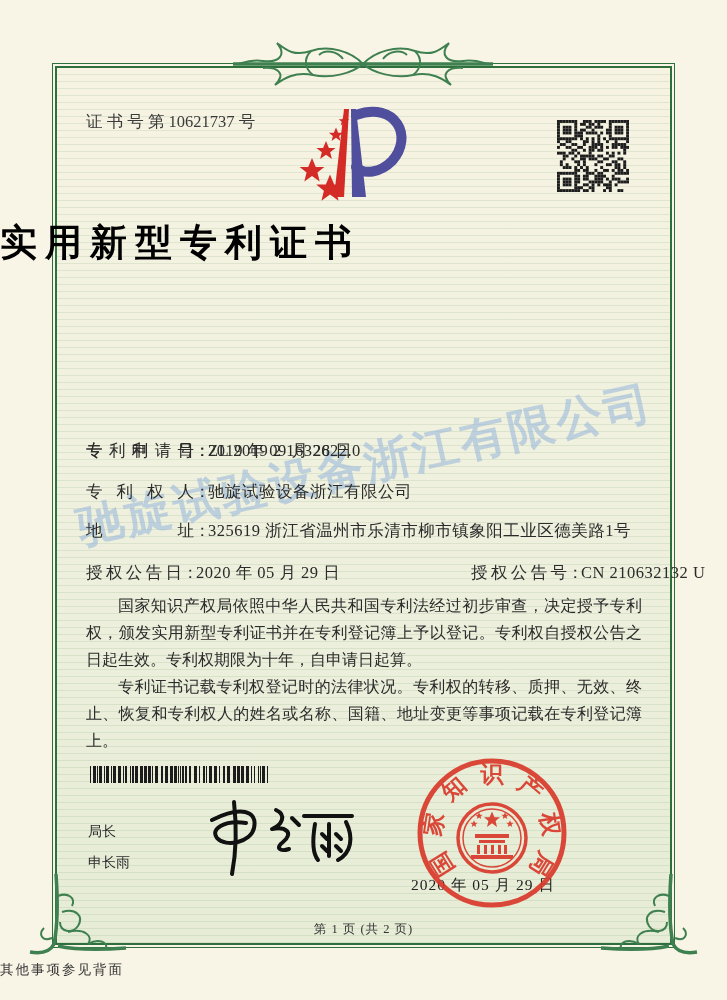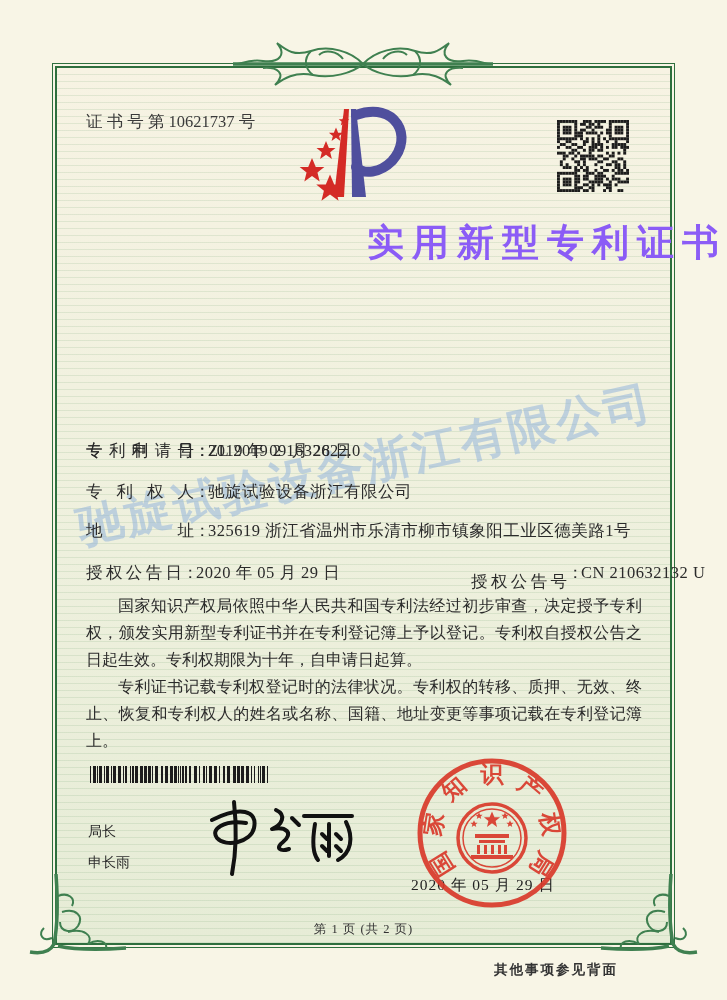--- a/index.html
+++ b/index.html
@@ -28,22 +28,22 @@
     position:absolute;left:78px;top:498px;z-index:2;
     font-size:46px;font-weight:bold;letter-spacing:3px;white-space:nowrap;
     color:rgba(148,180,219,0.55);
     transform:rotate(-12.5deg);transform-origin:0 50%;
   }
   
   .cert-no{position:absolute;left:86px;top:111px;z-index:3;font-size:16.5px;color:#3a3a3a;}
   .logo{position:absolute;left:292px;top:99px;z-index:3;}
   .qr{position:absolute;left:557px;top:120px;z-index:3;}
   .title{
-    position:absolute;left:0;top:218px;width:727px;z-index:3;text-align:right;
-    font-size:37px;font-weight:bold;letter-spacing:8px;color:#8b5cf6;
+    position:absolute;left:0;top:218px;width:727px;z-index:3;text-align:left;
+    font-size:37px;font-weight:bold;letter-spacing:8px;color:#000000;
   }
   
   .frow{position:absolute;left:86px;z-index:3;font-size:16.5px;white-space:nowrap;}
   .flabel{display:inline-block;width:108px;text-align:justify;text-align-last:justify;vertical-align:top;}
   .fcolon{display:inline-block;width:14px;}
   .fvalue{letter-spacing:0.5px;}
   .frow2{position:absolute;left:385px;top:0;}
   
   .body-text{
     position:absolute;left:86px;top:592px;width:556px;z-index:3;
@@ -55,21 +55,21 @@
   .barcode i{display:inline-block;height:17px;background:#1c1c1c;vertical-align:top;}
   .director{position:absolute;left:88px;top:816px;z-index:3;font-size:14px;line-height:31px;}
   .signature{position:absolute;left:188px;top:792px;z-index:4;}
   .signature path{fill:none;stroke:#111;stroke-width:4;stroke-linecap:round;stroke-linejoin:round;}
   .seal{position:absolute;left:403px;top:744px;z-index:4;opacity:0.92;}
   .seal text{fill:#d93a2b;font-size:23px;font-weight:bold;font-family:"Liberation Serif","DejaVu Serif",serif;}
   .seal .ink{stroke:#d93a2b;fill:none;}
   .seal .inkfill{fill:#d93a2b;stroke:none;}
   .seal-date{position:absolute;left:411px;top:875px;z-index:3;font-size:15.5px;color:#222;letter-spacing:1px;}
   .footer{position:absolute;left:0;top:921px;width:727px;text-align:center;z-index:3;font-size:12.5px;letter-spacing:1px;color:#333;}
-  .back-note{position:absolute;left:0;top:961px;width:618px;text-align:right;z-index:3;font-size:13.5px;letter-spacing:2px;color:#333;font-weight:bold;}
+  .back-note{position:absolute;left:0;top:961px;width:618px;text-align:left;z-index:3;font-size:13.5px;letter-spacing:2px;color:#333;}
 </style>
 </head>
 <body>
 
 <div class="page">
 
   <div class="frame">
     <div class="frame-inner"></div>
   </div>
 
@@ -448,21 +448,21 @@
   </div>
   <div class="frow" style="top:481px;font-family:Liberation Serif, serif;">
     <span class="flabel">专利权人</span><span class="fcolon">：</span><span class="fvalue">驰旋试验设备浙江有限公司</span>
   </div>
   <div class="frow" style="top:520px;">
     <span class="flabel">地址</span><span class="fcolon">：</span><span class="fvalue">325619 浙江省温州市乐清市柳市镇象阳工业区德美路1号</span>
   </div>
   <div class="frow" style="top:562px;">
     <span class="flabel" style="width:96px;">授权公告日</span><span class="fcolon">：</span><span class="fvalue">2020 年 05 月 29 日</span>
     <span class="frow2">
-      <span class="flabel" style="width:96px;margin-top:9px;">授权公告号</span><span class="fcolon">：</span><span class="fvalue">CN 210632132 U</span>
+      <span class="flabel" style="width:96px;">授权公告号</span><span class="fcolon">：</span><span class="fvalue">CN 210632132 U</span>
     </span>
   </div>
 
   <div class="body-text">
     <p>国家知识产权局依照中华人民共和国专利法经过初步审查，决定授予专利权，颁发实用新型专利证书并在专利登记簿上予以登记。专利权自授权公告之日起生效。专利权期限为十年，自申请日起算。</p>
     <p>专利证书记载专利权登记时的法律状况。专利权的转移、质押、无效、终止、恢复和专利权人的姓名或名称、国籍、地址变更等事项记载在专利登记簿上。</p>
   </div>
 
   <div class="barcode" id="barcode"><i style="width: 1px; margin-right: 2px;"></i><i style="width: 3px; margin-right: 1px;"></i><i style="width: 1px; margin-right: 1px;"></i><i style="width: 3px; margin-right: 2px;"></i><i style="width: 1px; margin-right: 1px;"></i><i style="width: 3px; margin-right: 2px;"></i><i style="width: 1px; margin-right: 1px;"></i><i style="width: 3px; margin-right: 2px;"></i><i style="width: 3px; margin-right: 2px;"></i><i style="width: 1px; margin-right: 1px;"></i><i style="width: 2px; margin-right: 3px;"></i><i style="width: 1px; margin-right: 1px;"></i><i style="width: 2px; margin-right: 1px;"></i><i style="width: 3px; margin-right: 2px;"></i><i style="width: 3px; margin-right: 1px;"></i><i style="width: 3px; margin-right: 1px;"></i><i style="width: 3px; margin-right: 1px;"></i><i style="width: 1px; margin-right: 2px;"></i><i style="width: 3px; margin-right: 3px;"></i><i style="width: 2px; margin-right: 2px;"></i><i style="width: 3px; margin-right: 2px;"></i><i style="width: 3px; margin-right: 1px;"></i><i style="width: 3px; margin-right: 1px;"></i><i style="width: 1px; margin-right: 1px;"></i><i style="width: 1px; margin-right: 1px;"></i><i style="width: 2px; margin-right: 1px;"></i><i style="width: 2px; margin-right: 2px;"></i><i style="width: 2px; margin-right: 3px;"></i><i style="width: 3px; margin-right: 2px;"></i><i style="width: 1px; margin-right: 3px;"></i><i style="width: 2px; margin-right: 1px;"></i><i style="width: 1px; margin-right: 2px;"></i><i style="width: 3px; margin-right: 2px;"></i><i style="width: 3px; margin-right: 2px;"></i><i style="width: 1px; margin-right: 3px;"></i><i style="width: 2px; margin-right: 2px;"></i><i style="width: 3px; margin-right: 3px;"></i><i style="width: 3px; margin-right: 1px;"></i><i style="width: 3px; margin-right: 1px;"></i><i style="width: 3px; margin-right: 2px;"></i><i style="width: 3px; margin-right: 2px;"></i><i style="width: 1px; margin-right: 2px;"></i><i style="width: 1px; margin-right: 3px;"></i><i style="width: 1px; margin-right: 1px;"></i><i style="width: 1px; margin-right: 1px;"></i><i style="width: 3px; margin-right: 2px;"></i><i style="width: 1px; margin-right: 3px;"></i></div>
 

